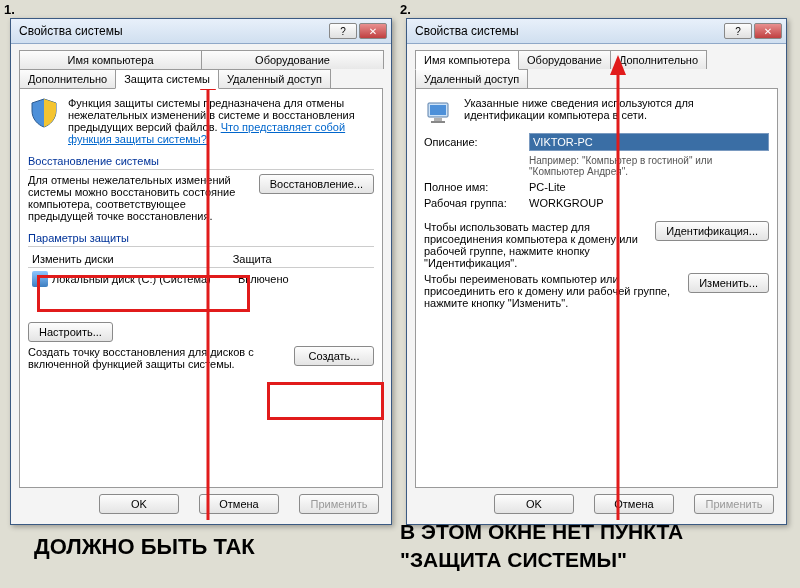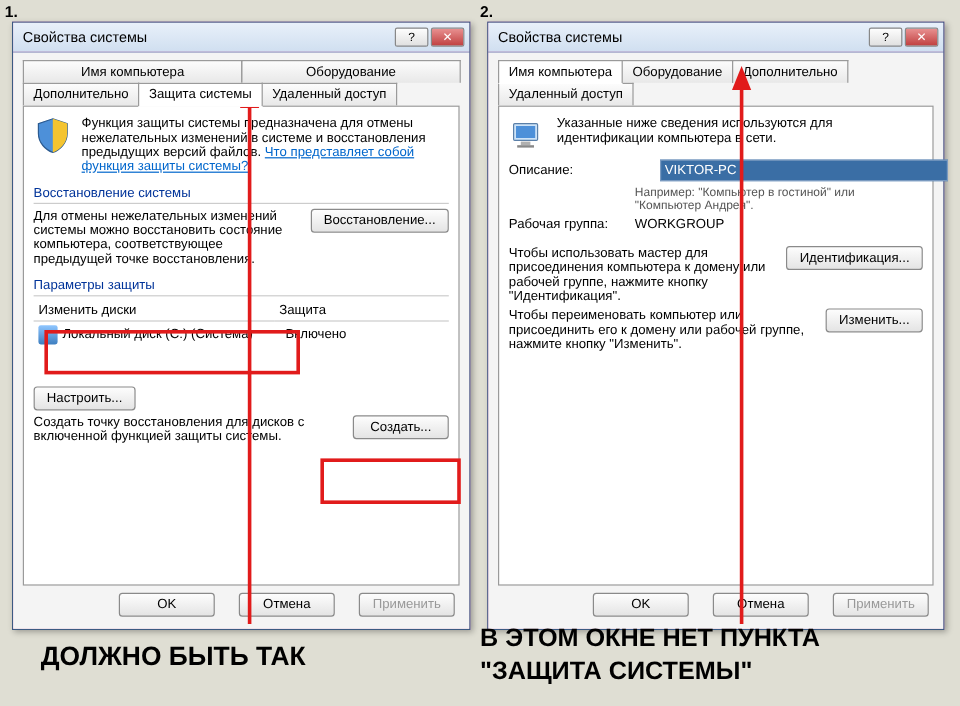--- a/index.html
+++ b/index.html
@@ -110,21 +110,21 @@
     display:flex; justify-content:flex-end; gap:20px;
     padding: 6px 4px 2px 4px;
   }
   .field-row { display:flex; align-items:center; margin:4px 0; }
   .field-label { width:105px; }
   .field-value { flex:1; }
   input.text {
     width: 100%;
     border:1px solid #7a9ac0;
     padding:2px 3px;
-    font-family: inherit; font-size:11px;margin-left:21px;
+    font-family: inherit; font-size:11px;
   }
   input.text.sel { background:#3a6ea5; color:#fff; }
   .hint { color:#555; font-size:10px; }
 
   
   .red-box {
     position:absolute;
     border:3px solid #e11b1b;
     pointer-events:none;
   }
@@ -240,20 +240,24 @@
 
       <div class="field-row">
         <div class="field-label">Описание:</div>
         <div class="field-value"><input class="text sel" value="VIKTOR-PC" style=""></div>
       </div>
       <div class="field-row">
         <div class="field-label"></div>
         <div class="field-value hint">Например: "Компьютер в гостиной" или "Компьютер Андрея".</div>
       </div>
       <div class="field-row">
+        <div class="field-label">Полное имя:</div>
+        <div class="field-value">PC-Lite</div>
+      </div>
+      <div class="field-row">
         <div class="field-label">Рабочая группа:</div>
         <div class="field-value">WORKGROUP</div>
       </div>
 
       <div class="row" style="margin-top:12px;">
         <div style="flex:1;">Чтобы использовать мастер для присоединения компьютера к домену или рабочей группе, нажмите кнопку "Идентификация".</div>
         <div class="btn">Идентификация...</div>
       </div>
       <div class="row">
         <div style="flex:1;">Чтобы переименовать компьютер или присоединить его к домену или рабочей группе, нажмите кнопку "Изменить".</div>

